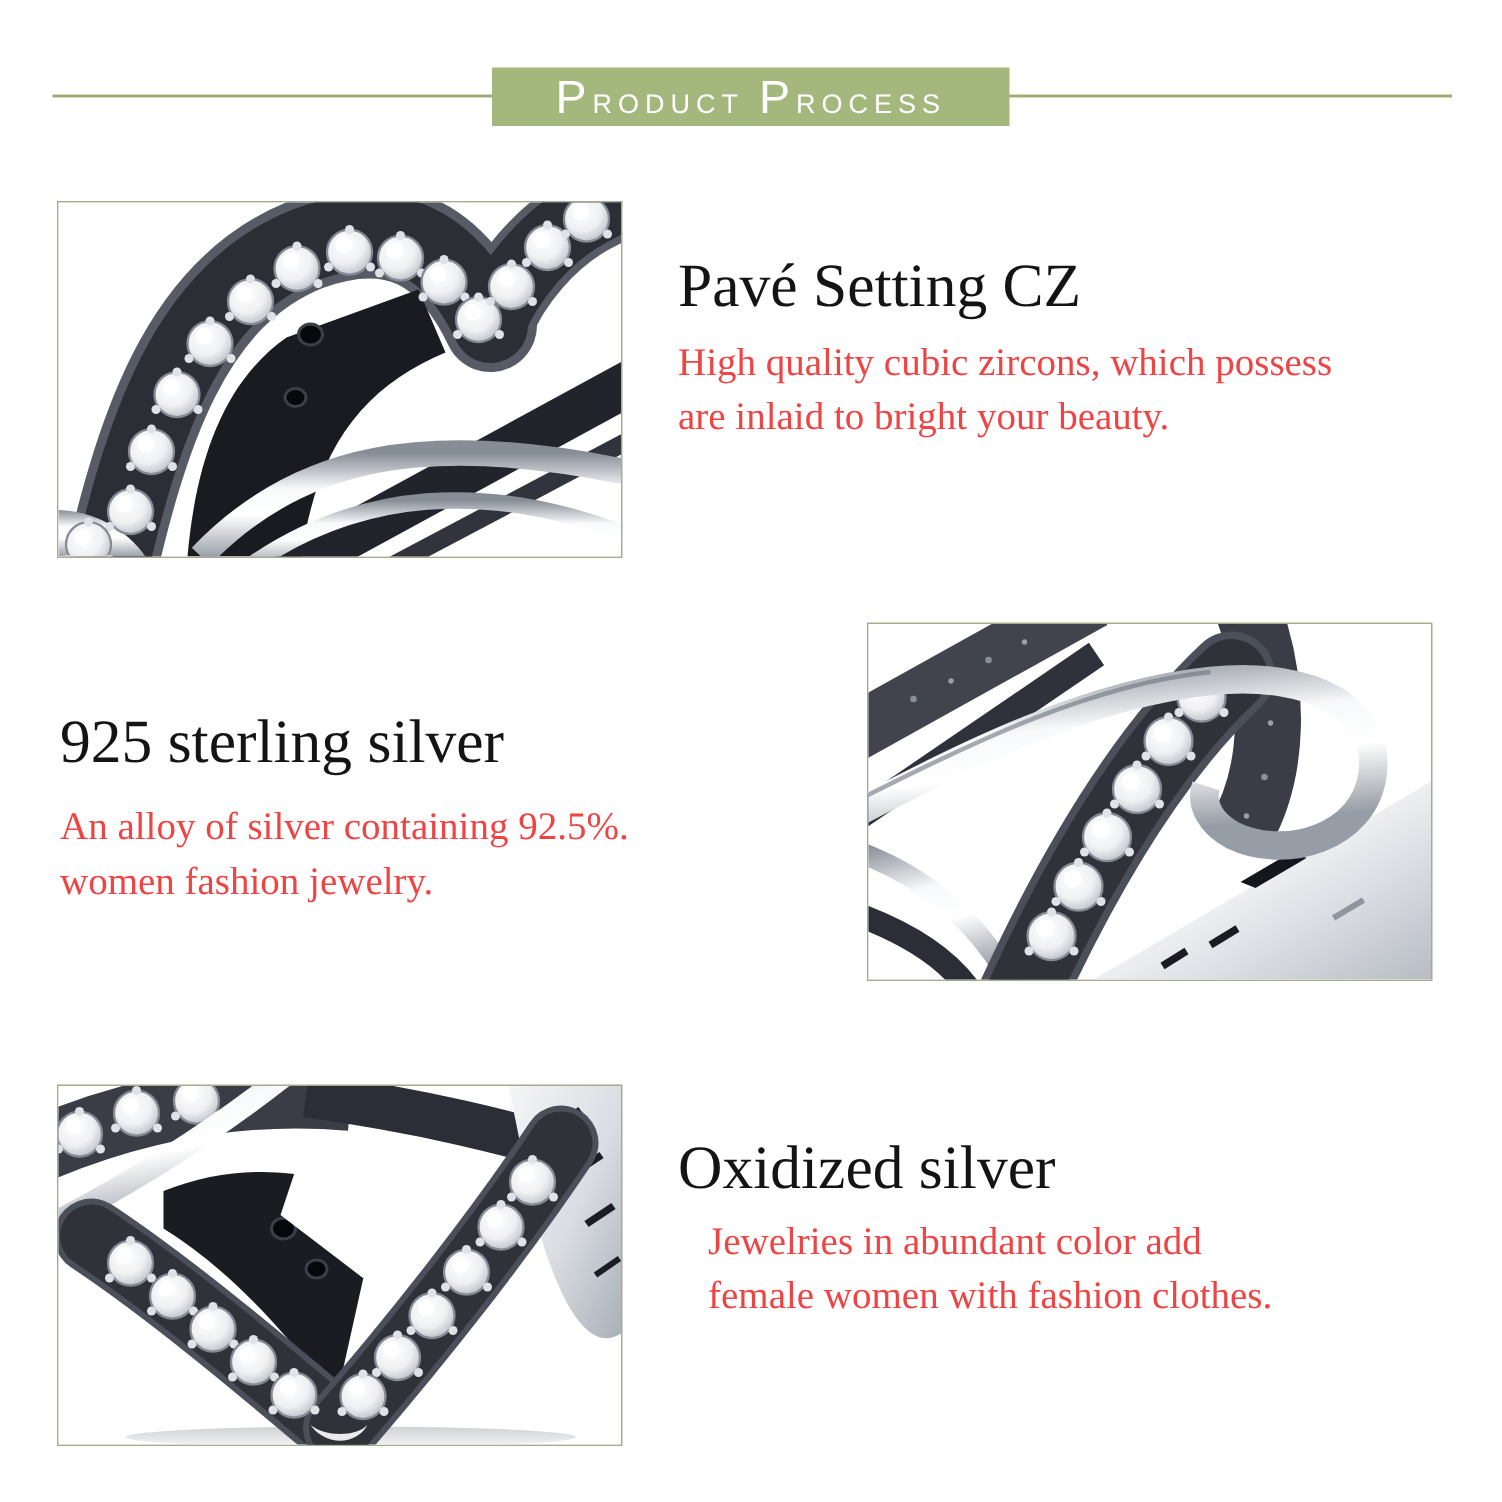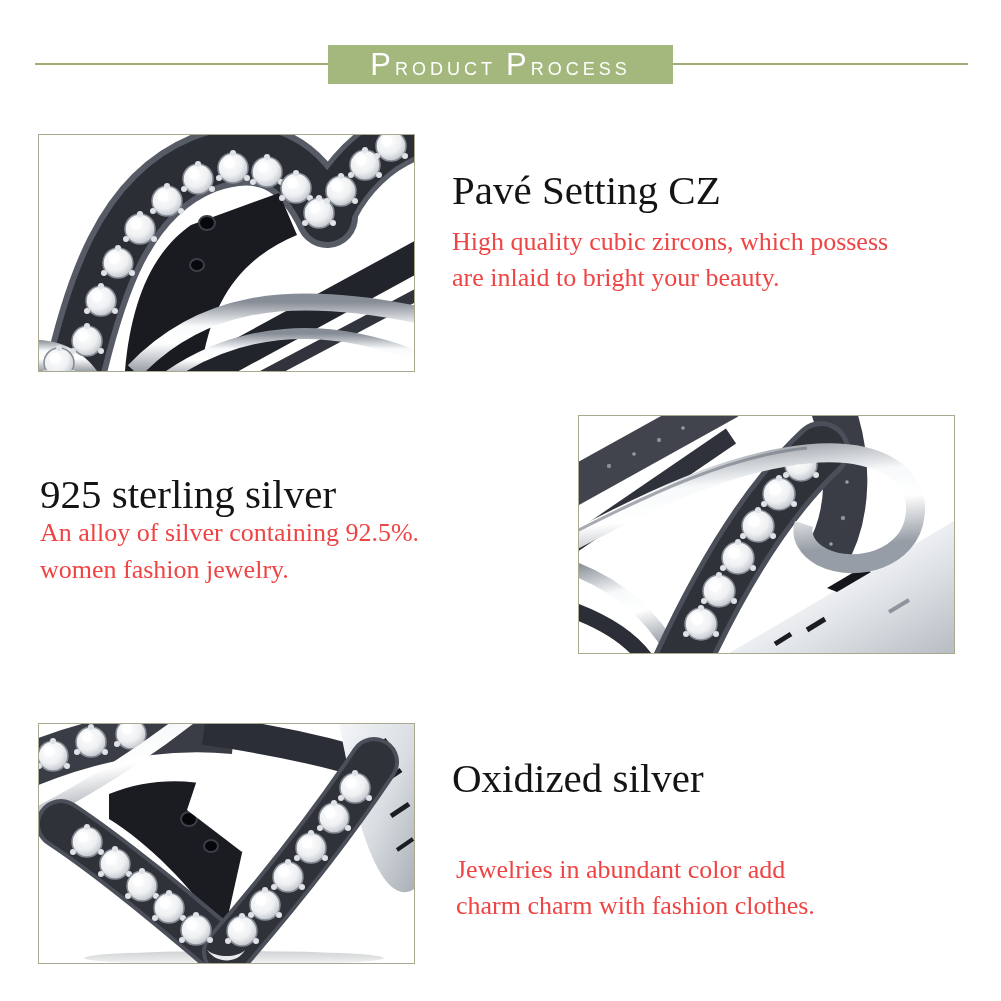--- a/index.html
+++ b/index.html
@@ -35,23 +35,23 @@
     position:absolute;color:#141414;font-size:41px;line-height:48px;
     white-space:nowrap;
   }
   .sec-body{
     position:absolute;color:#ef4444;font-size:26px;line-height:37px;
     white-space:nowrap;
   }
   #title1{left:452px;top:166px;}
   #body1 {left:452px;top:224px;line-height:36px;}
   #title2{left:40px; top:458px;margin-top:12px;}
-  #body2 {left:40px; top:514px;}
+  #body2 {left:40px; top:532px;}
   #title3{left:452px;top:754px;font-family:Liberation Serif, serif;}
-  #body3 {left:456px;top:810px;line-height:36px;margin-top:42px;}
+  #body3 {left:472px;top:810px;line-height:36px;}
 </style>
 </head>
 <body>
 
 <div id="stage">
 
   <div class="hdr-rule"></div>
   <div class="hdr-box">
     <span class="cap">P</span>
       <span class="rest">RODUCT</span>
@@ -261,16 +261,16 @@
       <use href="#g3st" x="272" y="124"></use>
         <use href="#g3st" x="249" y="153"></use>
       <use href="#g3st" x="226" y="181"></use>
         <use href="#g3st" x="203" y="207"></use>
     </svg>
   </div>
 
   <div class="sec-title" id="title3">Oxidized silver</div>
   <div class="sec-body" id="body3">
     <div>Jewelries in abundant color add</div>
-    <div>charm charm with fashion clothes.</div>
+    <div>female women with fashion clothes.</div>
   </div>
 
 </div>
 
 </body></html>

